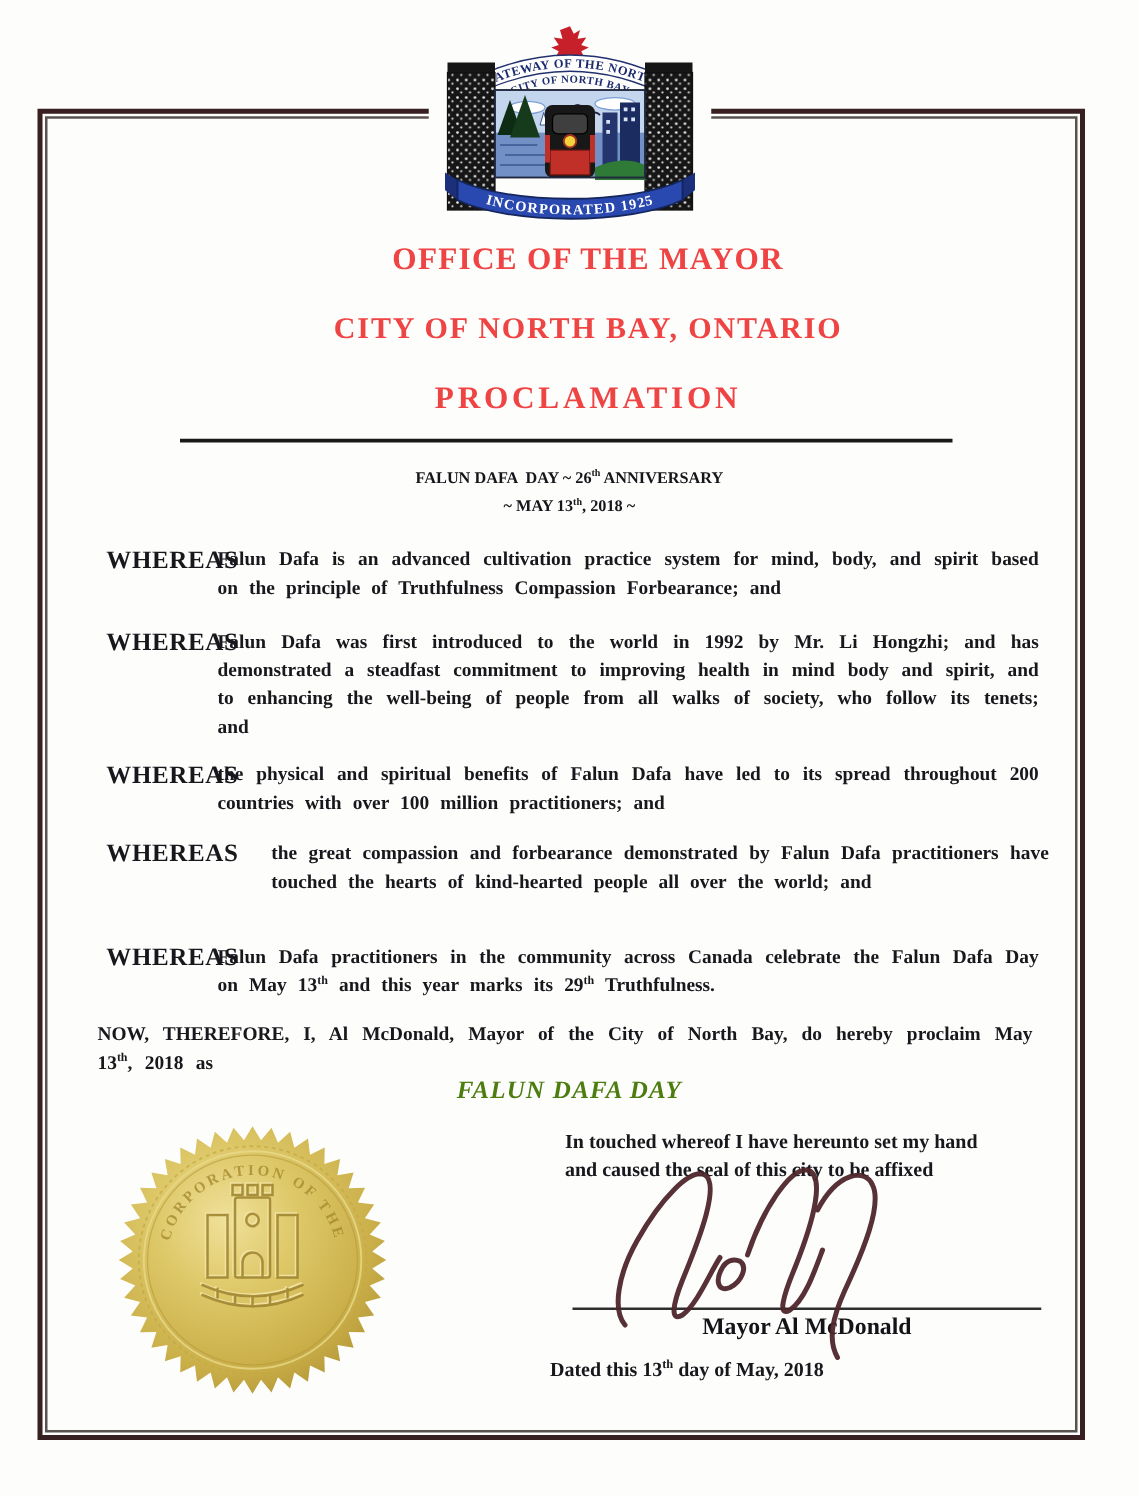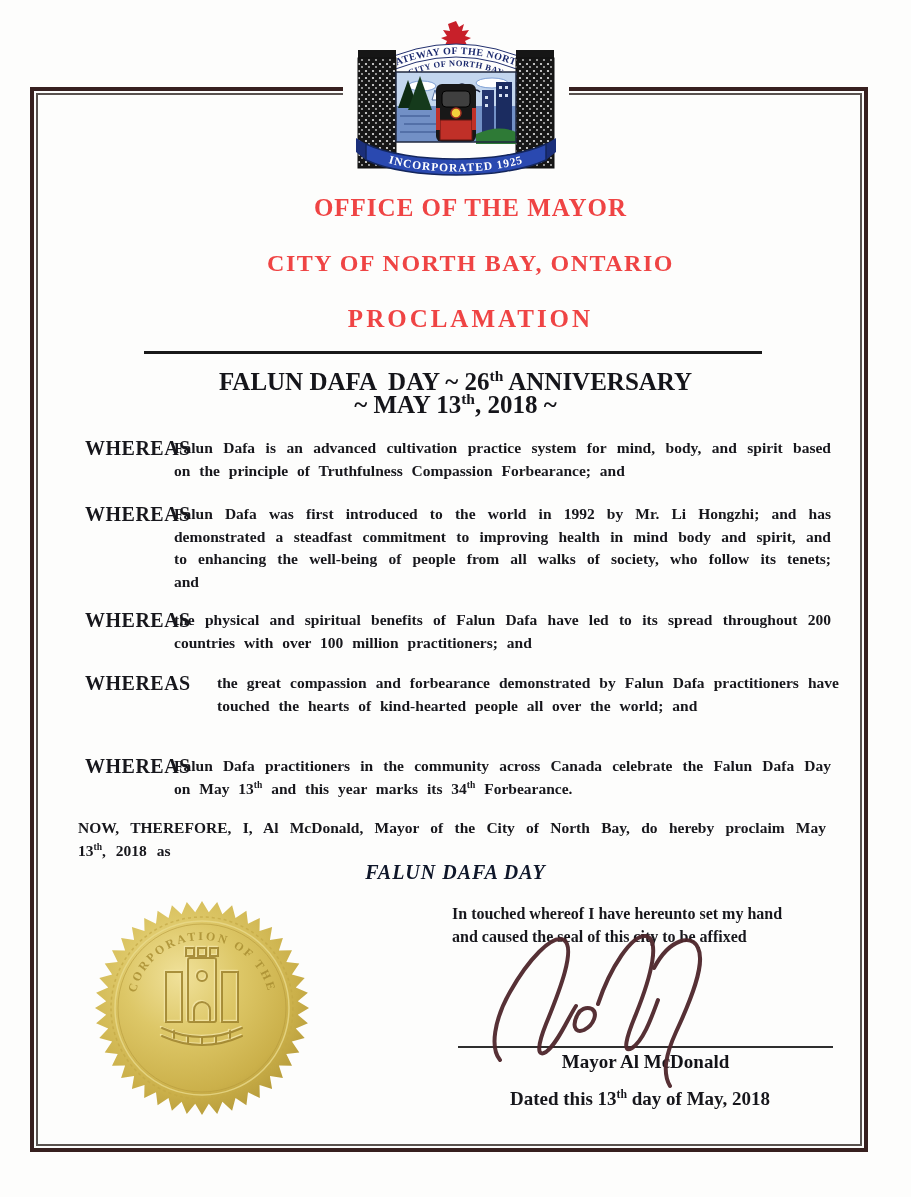--- a/index.html
+++ b/index.html
@@ -12,42 +12,42 @@
   
   .crest{position:absolute;left:343px;top:20px;width:226px;height:162px;
          background:#fdfdfc;z-index:2;display:flex;justify-content:center;}
   
   .h{position:absolute;left:0;width:100%;text-align:center;font-weight:bold;color:#ef4444;margin-left:15px;}
   .office{top:194px;font-size:25px;letter-spacing:1px;}
   .city{top:250px;font-size:24px;letter-spacing:1.5px;}
   .proc{top:305px;font-size:25px;letter-spacing:3px;}
   .rule{position:absolute;top:351px;left:144px;width:618px;height:3px;background:#191919;}
   .title{position:absolute;top:370px;left:0;width:100%;text-align:center;font-weight:bold;
-         font-size:25px;line-height:23px;color:#15151a;}
+         font-size:13px;line-height:23px;color:#15151a;}
   .title span{white-space:pre-wrap;}
   sup{font-size:.62em;vertical-align:super;line-height:0;}
   
   .clause{position:absolute;left:85px;width:750px;}
   .wlabel{position:absolute;left:0;top:0;font-weight:bold;font-size:20px;letter-spacing:.5px;}
   .ctext{position:absolute;left:89px;top:0;width:657px;text-align:justify;
          font-weight:bold;font-size:15.5px;line-height:22.5px;word-spacing:5px;}
   .c1{top:437px}.c2{top:503px}.c3{top:609px}.c4{top:672px}.c5{top:755px}
   .c4 .ctext{width:622px;margin-left:43px;}
   .proclaim{position:absolute;left:78px;top:817px;width:748px;text-align:justify;
             font-weight:bold;font-size:15.5px;line-height:22.5px;word-spacing:6px;}
   .day{position:absolute;top:861px;left:0;width:100%;text-align:center;font-weight:bold;
-       font-style:italic;font-size:20px;letter-spacing:1px;color:#0f172a;}
+       font-style:italic;font-size:20px;letter-spacing:1px;color:#4d7c0f;}
   .witness{position:absolute;left:452px;top:902px;font-weight:bold;font-size:16px;line-height:23px;}
   .seal{position:absolute;left:94px;top:900px;}
   .signature{position:absolute;left:486px;top:926px;z-index:3;pointer-events:none;}
   .sigline{position:absolute;left:458px;top:1046px;width:375px;height:2px;background:#2e2e2e;}
   .signame{position:absolute;left:458px;top:1051px;width:375px;text-align:center;
            font-weight:bold;font-size:19px;color:#131318;}
-  .dated{position:absolute;left:440px;top:1088px;width:400px;text-align:center;
-         font-weight:bold;font-size:19px;}
+  .dated{position:absolute;left:440px;top:1088px;width:400px;text-align:left;
+         font-weight:bold;font-size:16px;}
 </style>
 </head>
 <body>
 
 <div class="page">
 
   <div class="frame">
     <div class="frame-inner"></div>
   </div>
 
@@ -147,21 +147,21 @@
   <div class="clause c3">
     <div class="wlabel">WHEREAS</div>
     <div class="ctext">the physical and spiritual benefits of Falun Dafa have led to its spread throughout 200 countries with over 100 million practitioners; and</div>
   </div>
   <div class="clause c4">
     <div class="wlabel">WHEREAS</div>
     <div class="ctext">the great compassion and forbearance demonstrated by Falun Dafa practitioners have touched the hearts of kind-hearted people all over the world; and</div>
   </div>
   <div class="clause c5">
     <div class="wlabel">WHEREAS</div>
-    <div class="ctext"><span>Falun Dafa practitioners in the community across Canada celebrate the Falun Dafa Day on May 13</span><sup>th</sup><span> and this year marks its 34</span><sup>th</sup><span> Forbearance.</span></div>
+    <div class="ctext"><span>Falun Dafa practitioners in the community across Canada celebrate the Falun Dafa Day on May 13</span><sup>th</sup><span> and this year marks its 29</span><sup>th</sup><span> Truthfulness.</span></div>
   </div>
 
   <div class="proclaim"><span>NOW, THEREFORE, I, Al McDonald, Mayor of the City of North Bay, do hereby proclaim May 13</span><sup>th</sup><span>, 2018 as</span></div>
 
   <div class="day">FALUN DAFA DAY</div>
 
   <div class="witness">
     <div>In touched whereof I have hereunto set my hand</div>
     <div>and caused the seal of this city to be affixed</div>
   </div>

